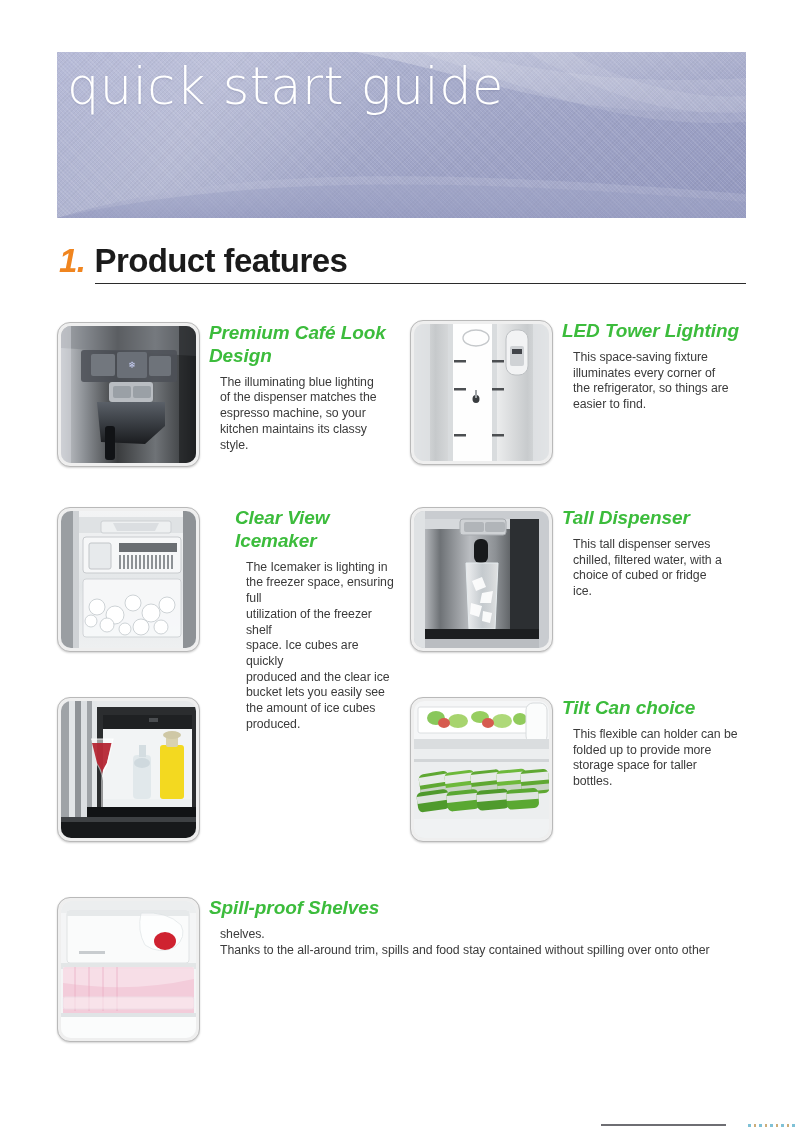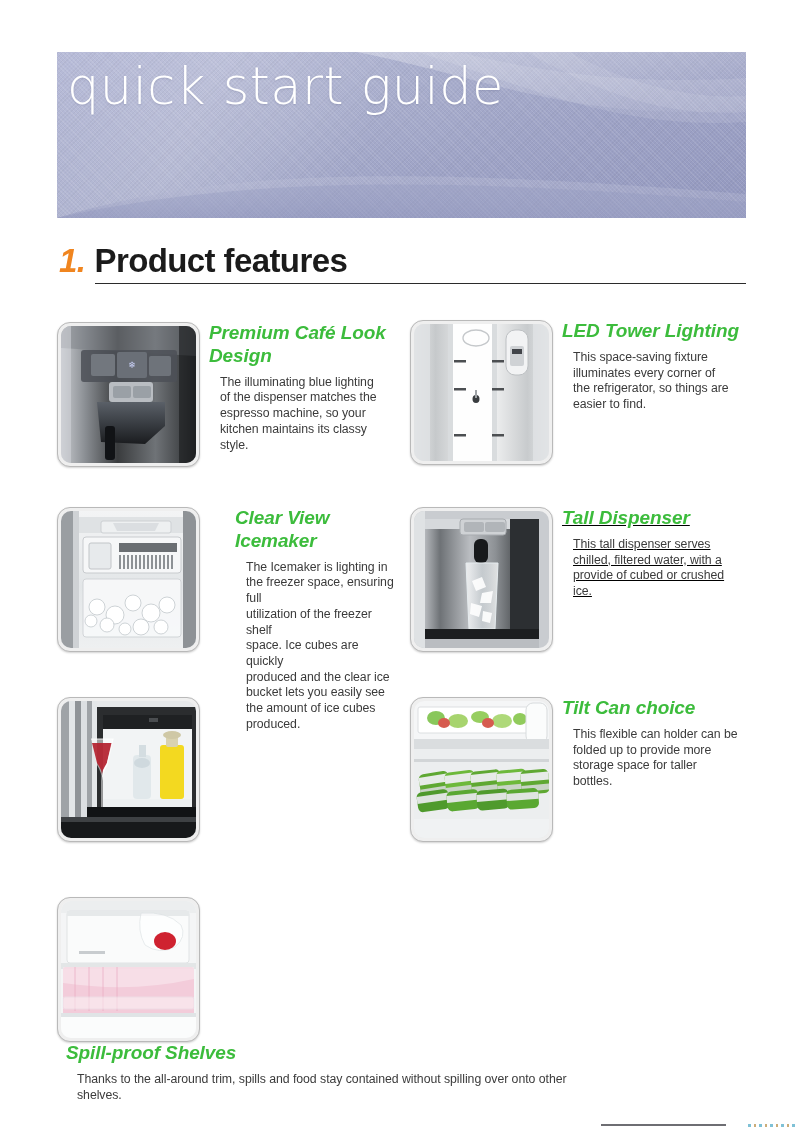--- a/index.html
+++ b/index.html
@@ -409,26 +409,26 @@
             <polygon points="68,82 79,80 77,92 66,92"></polygon>
             <polygon points="57,92 68,95 65,106 56,103"></polygon>
             <polygon points="69,100 78,102 76,112 68,110"></polygon>
           </g>
           <rect x="10" y="118" width="115" height="12" fill="#1c1e20"></rect>
           <rect x="10" y="128" width="115" height="9" fill="#babdc1"></rect>
           <rect x="0" y="0" width="11" height="137" fill="#dfe2e4"></rect>
         </svg>
       </div>
     </div>
-    <div class="ftext" style="width:190px;text-decoration:underline;">
+    <div class="ftext" style="width:190px;">
       <div class="fhead">Tall Dispenser</div>
       <div class="fbody">
         <span class="ln">This tall dispenser serves</span>
         <span class="ln">chilled, filtered water, with a</span>
-        <span class="ln">provide of cubed or crushed</span>
+        <span class="ln">choice of cubed or fridge</span>
         <span class="ln">ice.</span>
       </div>
     </div>
   </div>
 
   <div class="feature" style="left:57px; top:697px; width:340px;">
     <div class="thumb">
       <div class="ph">
         <svg width="100%" height="100%" viewBox="0 0 135 137" preserveAspectRatio="none">
           <rect width="135" height="137" fill="#e6e8ea"></rect>
@@ -535,21 +535,21 @@
       <div class="fhead">Tilt Can choice</div>
       <div class="fbody">
         <span class="ln">This flexible can holder can be</span>
         <span class="ln">folded up to provide more</span>
         <span class="ln">storage space for taller</span>
         <span class="ln">bottles.</span>
       </div>
     </div>
   </div>
 
-  <div class="feature wide" style="left:57px; top:897px; width:690px;flex-direction:column;">
+  <div class="feature wide" style="left:57px; top:897px; width:690px;">
     <div class="thumb">
       <div class="ph">
         <svg width="100%" height="100%" viewBox="0 0 135 137" preserveAspectRatio="none">
           <rect width="135" height="137" fill="#f4f5f6"></rect>
           <rect x="0" y="0" width="135" height="12" fill="#eceeef"></rect>
           <rect x="6" y="10" width="122" height="52" rx="3" fill="#fafbfb" stroke="#e0e3e4"></rect>
           <rect x="6" y="10" width="122" height="5" fill="#e6e9ea"></rect>
           <rect x="18" y="50" width="26" height="3" fill="#c8cccf"></rect>
           <path d="M80,12 Q106,10 120,24 Q126,36 114,46 Q98,54 84,44 Q76,30 80,12 Z" fill="#ffffff" opacity="0.65" stroke="#dde2e4"></path>
           <ellipse cx="104" cy="40" rx="11" ry="9" fill="#cf2230"></ellipse>
@@ -564,22 +564,22 @@
           </g>
           <rect x="2" y="96" width="131" height="12" rx="2" fill="#ffffff" opacity="0.45" stroke="#e7edf0"></rect>
           <rect x="0" y="112" width="135" height="25" fill="#fbfcfc"></rect>
           <rect x="0" y="112" width="135" height="4" fill="#e0e4e6"></rect>
         </svg>
       </div>
     </div>
     <div class="ftext" style="width:530px;">
       <div class="fhead">Spill-proof Shelves</div>
       <div class="fbody">
+        <span class="ln">shelves.</span>
         <span class="ln">Thanks to the all-around trim, spills and food stay contained without spilling over onto other</span>
-        <span class="ln">shelves.</span>
       </div>
     </div>
   </div>
 
 </div>
 
 <div class="footer-rule"></div>
 <div class="footer-dots"></div>
 
 </body></html>

